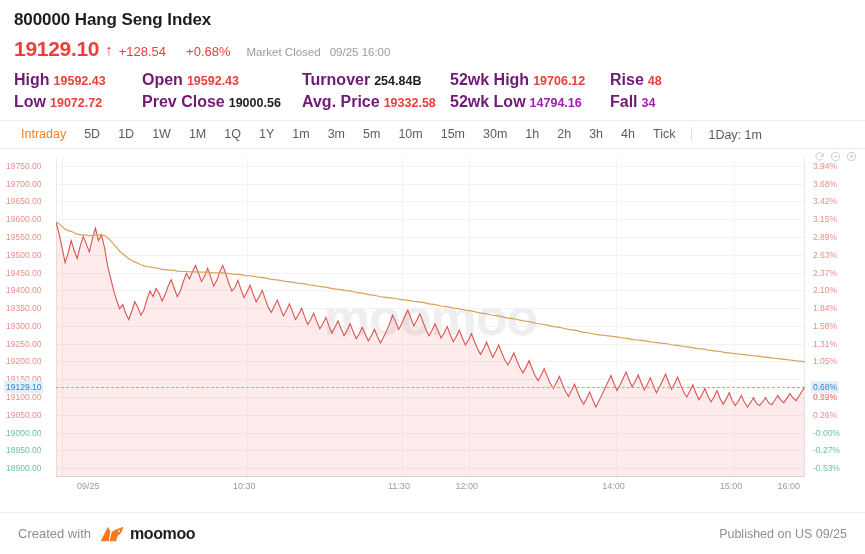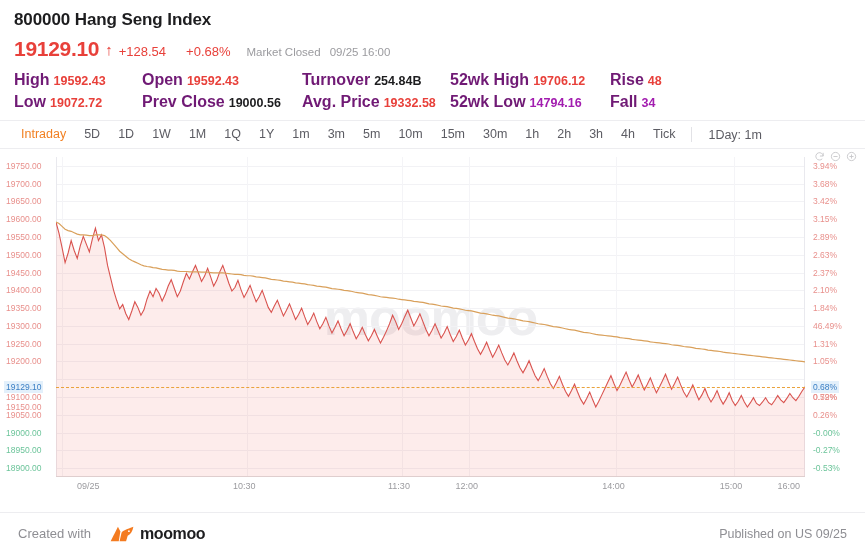--- a/index.html
+++ b/index.html
@@ -118,21 +118,21 @@
   }
   .cicon { width: 11px; height: 11px; opacity: .55; }
 
   
   .footer {
     position: absolute; left: 0; bottom: 0; width: 865px; height: 42px;
     border-top: 1px solid #ededf0;
     display: flex; align-items: center; justify-content: space-between;
     padding: 0 18px;
   }
-  .created { display: flex; align-items: center; gap: 18px; }
+  .created { display: flex; align-items: center; gap: 8px; }
   .created-label { font-size: 13px; color: #8e8e93; }
   .logo-row { display: flex; align-items: center; gap: 5px; }
   .logo-text { font-size: 16px; font-weight: bold; color: #1d1d1f; letter-spacing: -0.4px; }
   .published { font-size: 12.5px; color: #8e8e93; }
 </style>
 </head>
 <body>
 
 <div class="page">
 
@@ -238,39 +238,39 @@
         <div class="ytick yl t-red" style="top: 39.4444px;">19650.00</div>
         <div class="ytick yl t-red" style="top: 57.2222px;">19600.00</div>
         <div class="ytick yl t-red" style="top: 75px;">19550.00</div>
         <div class="ytick yl t-red" style="top: 92.7778px;">19500.00</div>
         <div class="ytick yl t-red" style="top: 110.556px;">19450.00</div>
         <div class="ytick yl t-red" style="top: 128.333px;">19400.00</div>
         <div class="ytick yl t-red" style="top: 146.111px;">19350.00</div>
         <div class="ytick yl t-red" style="top: 163.889px;">19300.00</div>
         <div class="ytick yl t-red" style="top: 181.667px;">19250.00</div>
         <div class="ytick yl t-red" style="top: 199.444px;">19200.00</div>
-        <div class="ytick yl t-red" style="top: 217.222px; margin-top: 28px;">19150.00</div>
+        <div class="ytick yl t-red" style="top: 217.222px;">19150.00</div>
         <div class="ytick yl t-red" style="top: 235px;">19100.00</div>
         <div class="ytick yl t-red" style="top: 252.778px;">19050.00</div>
         <div class="ytick yl t-green" style="top: 270.556px;">19000.00</div>
         <div class="ytick yl t-green" style="top: 288.333px;">18950.00</div>
         <div class="ytick yl t-green" style="top: 306.111px;">18900.00</div>
         <div class="ytick yl cur" style="top: 223.653px;">19129.10</div>
       </div>
     <div class="y-axis-right" id="yaxis-right">
         <div class="ytick yr t-red" style="top: 3.88889px;">3.94%</div>
         <div class="ytick yr t-red" style="top: 21.6667px;">3.68%</div>
         <div class="ytick yr t-red" style="top: 39.4444px;">3.42%</div>
         <div class="ytick yr t-red" style="top: 57.2222px;">3.15%</div>
         <div class="ytick yr t-red" style="top: 75px;">2.89%</div>
         <div class="ytick yr t-red" style="top: 92.7778px;">2.63%</div>
         <div class="ytick yr t-red" style="top: 110.556px;">2.37%</div>
         <div class="ytick yr t-red" style="top: 128.333px;">2.10%</div>
         <div class="ytick yr t-red" style="top: 146.111px;">1.84%</div>
-        <div class="ytick yr t-red" style="top: 163.889px;">46.49%</div>
+        <div class="ytick yr t-red" style="top: 163.889px;">1.58%</div>
         <div class="ytick yr t-red" style="top: 181.667px;">1.31%</div>
         <div class="ytick yr t-red" style="top: 199.444px;">1.05%</div>
         <div class="ytick yr t-red" style="top: 235px;">0.79%</div>
         <div class="ytick yr t-red" style="top: 235px;">0.52%</div>
         <div class="ytick yr t-red" style="top: 252.778px;">0.26%</div>
         <div class="ytick yr t-green" style="top: 270.556px;">-0.00%</div>
         <div class="ytick yr t-green" style="top: 288.333px;">-0.27%</div>
         <div class="ytick yr t-green" style="top: 306.111px;">-0.53%</div>
         <div class="ytick yr cur" style="top: 223.653px;">0.68%</div>
       </div>

